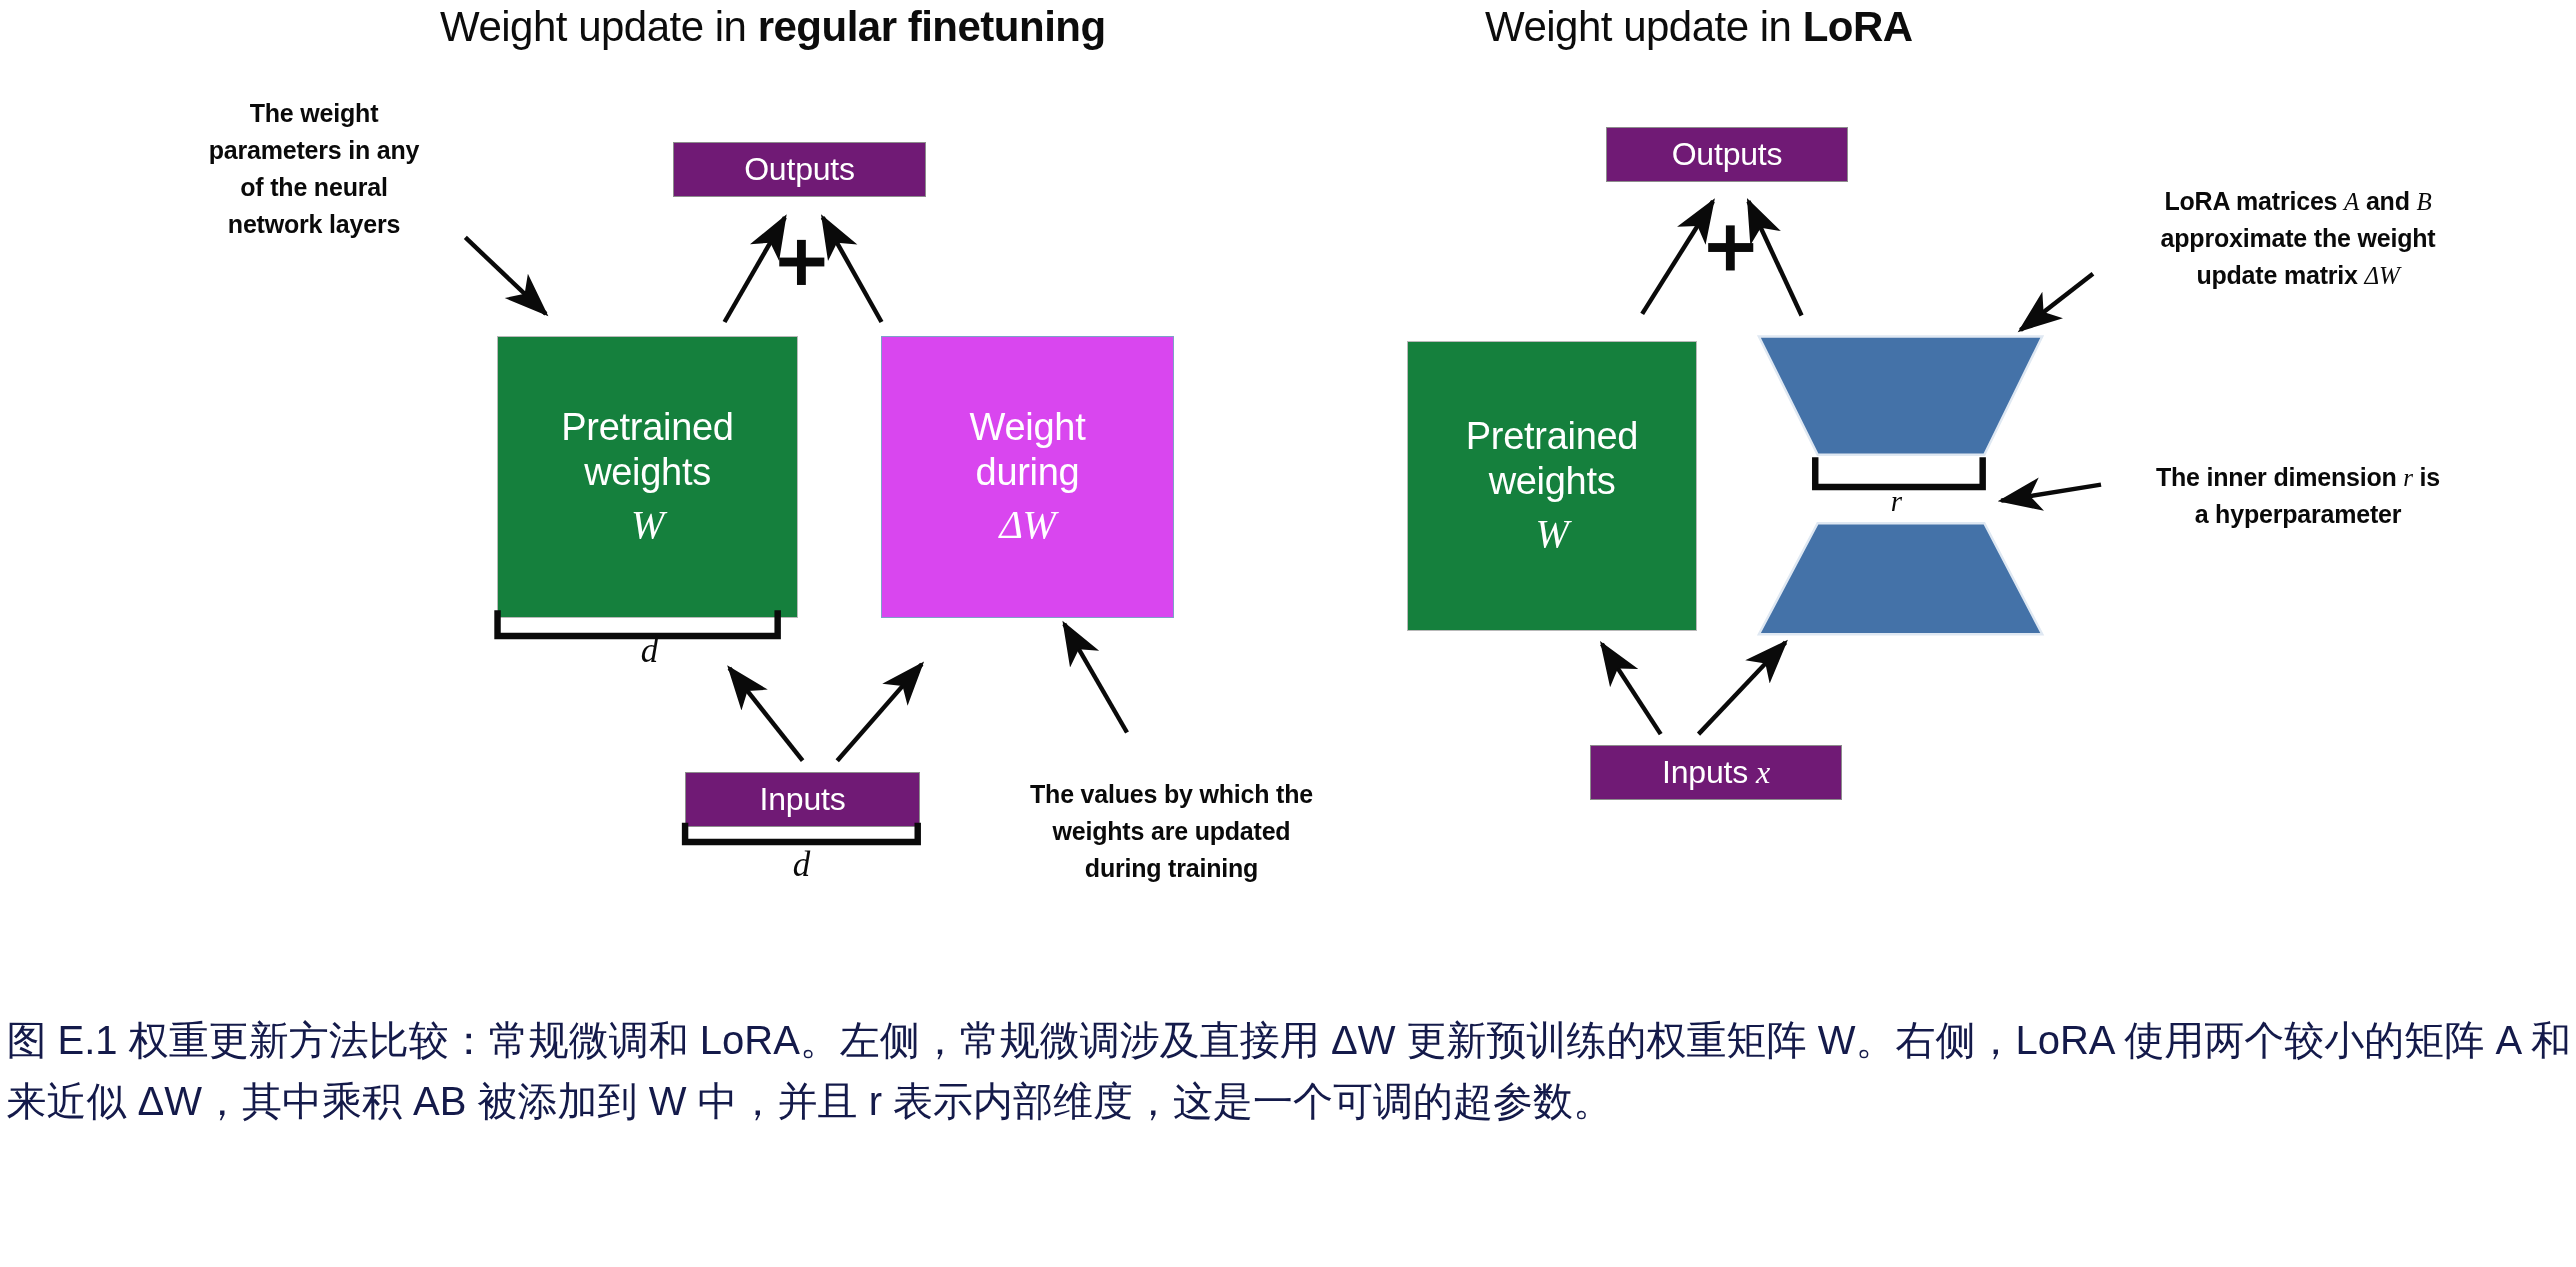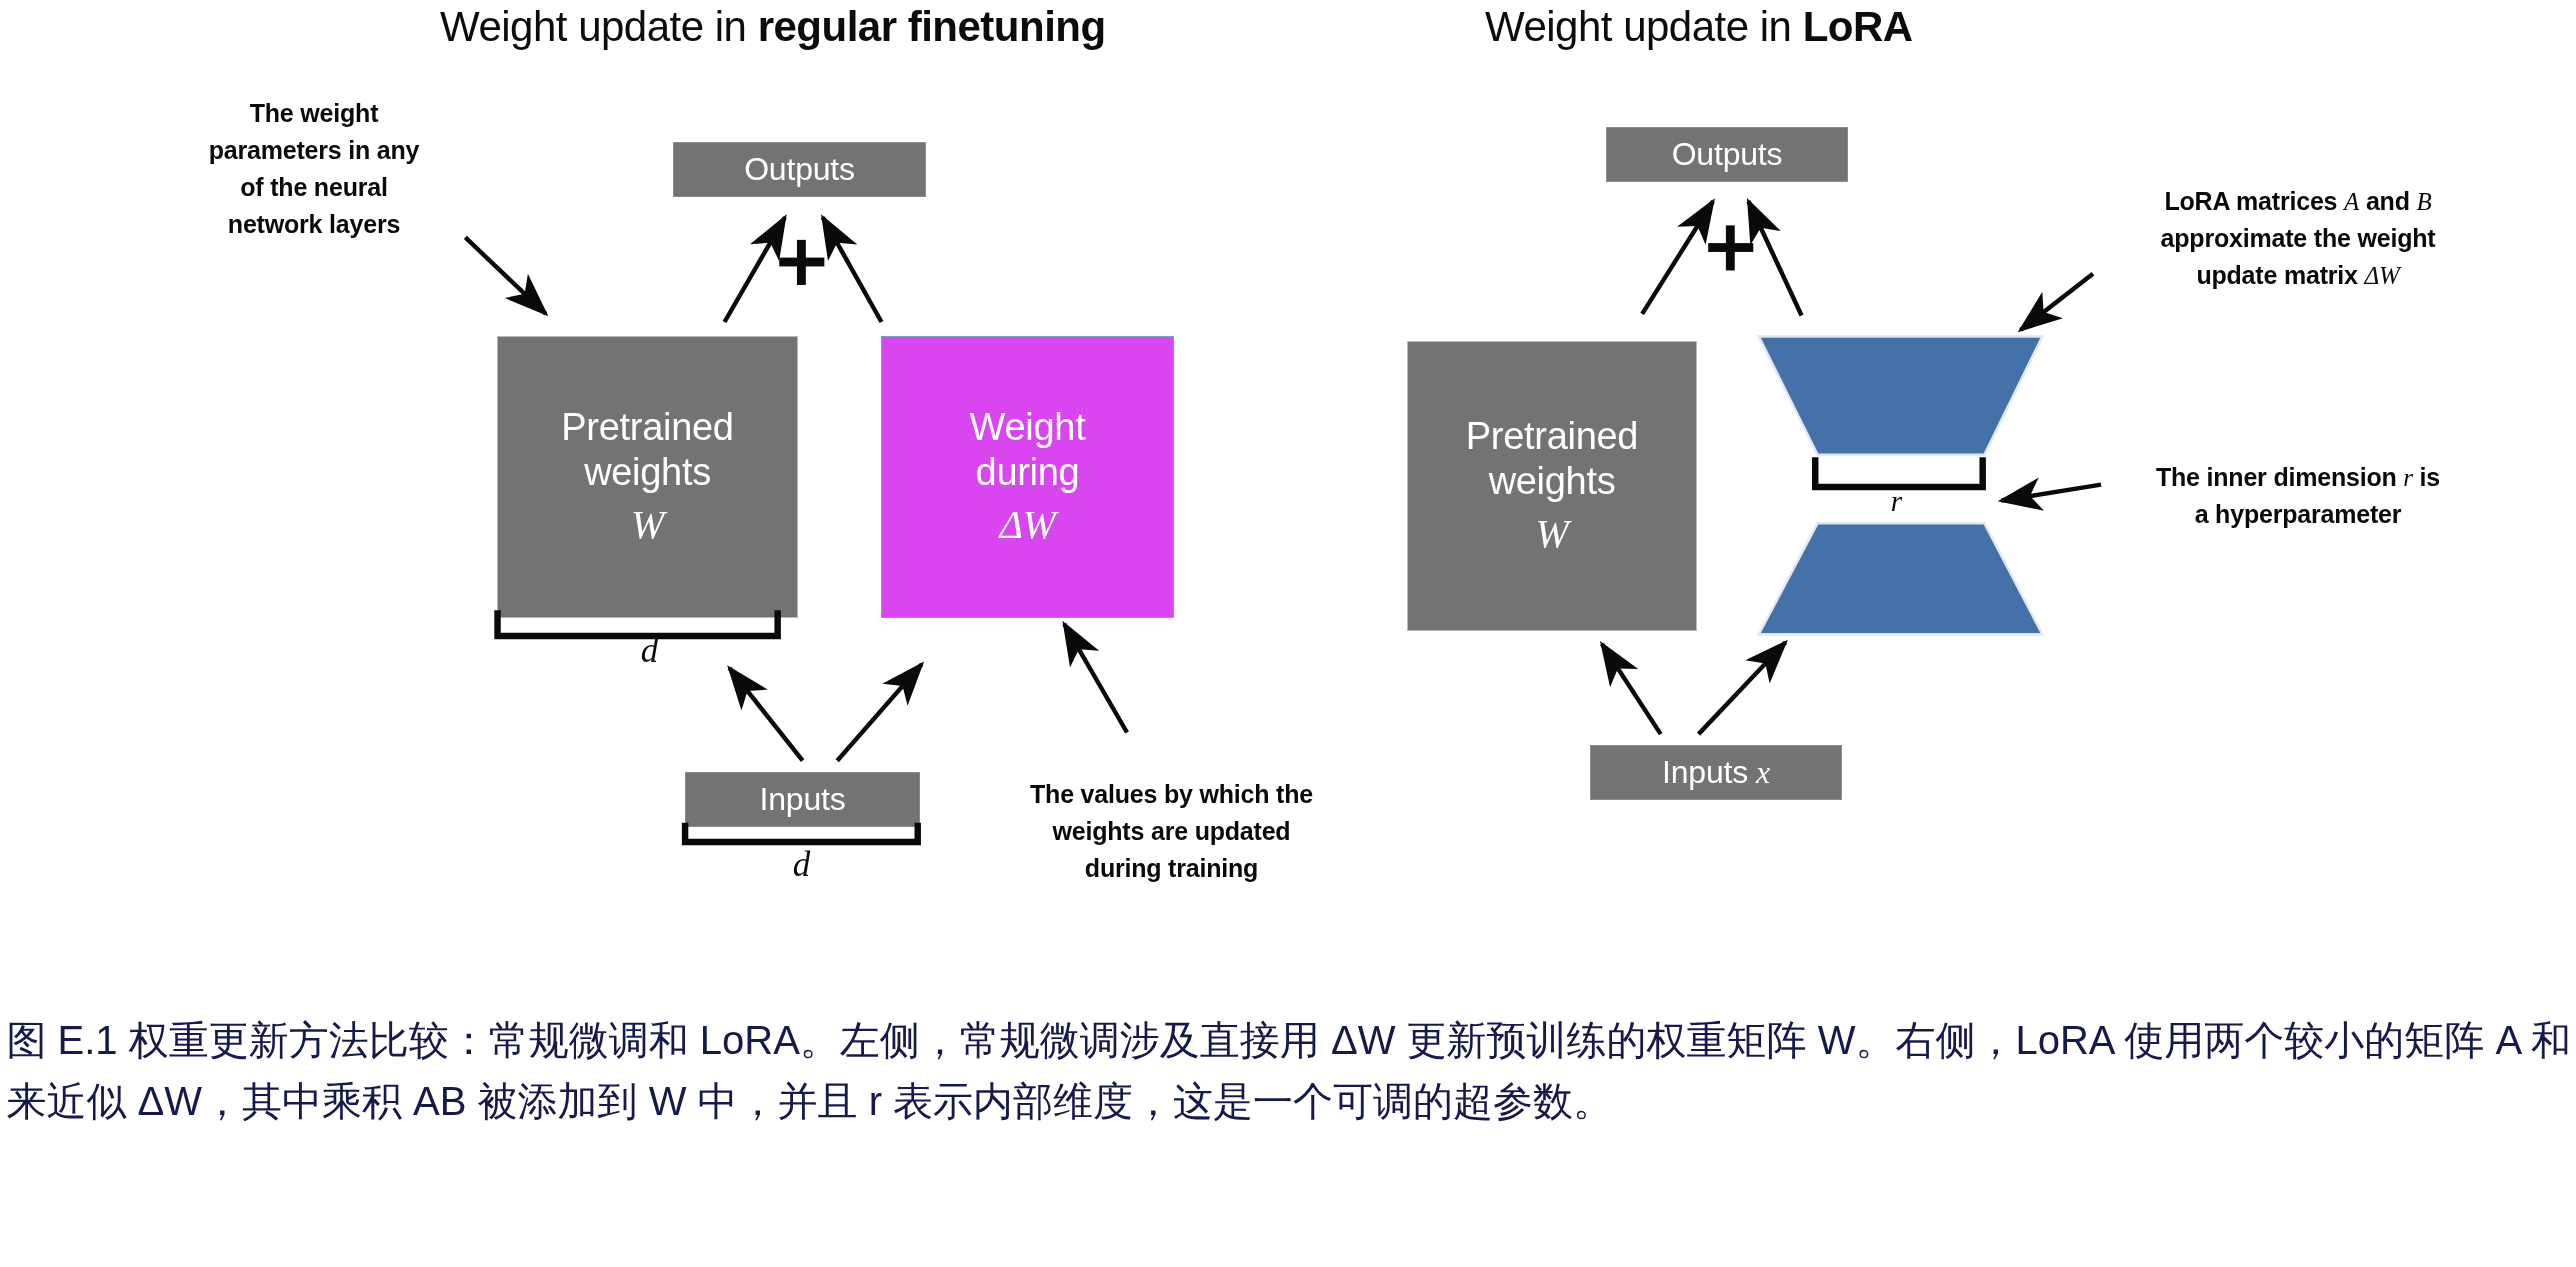--- a/index.html
+++ b/index.html
@@ -17,28 +17,28 @@
 
   .annot{
     position:absolute;font-size:25px;font-weight:700;color:#0a0a0a;
     text-align:center;line-height:1.48;letter-spacing:-0.2px;
   }
   .annot i, .mathit{font-family:"Liberation Serif","DejaVu Serif",serif;
     font-style:italic;font-weight:400;}
 
   
   .blackbox{
-    position:absolute;background:#737373;border:0.8px solid #8d8d8d;
+    position:absolute;background:#701a75;border:0.8px solid #8d8d8d;
     color:#ffffff;display:flex;align-items:center;justify-content:center;
     font-size:32px;font-weight:400;letter-spacing:-0.2px;
   }
   .blackbox .mathit{font-size:32px;color:#fff;margin-left:8px;}
 
   .graybox{
-    position:absolute;background:#737373;border:0.8px solid #b9b9b9;
+    position:absolute;background:#15803d;border:0.8px solid #b9b9b9;
     color:#ffffff;display:flex;flex-direction:column;align-items:center;
     justify-content:center;font-size:38px;line-height:1.18;letter-spacing:-0.3px;
   }
   .bluebox{
     position:absolute;background:#d946ef;border:0.8px solid #7ea0c8;
     color:#ffffff;display:flex;flex-direction:column;align-items:center;
     justify-content:center;font-size:38px;line-height:1.18;letter-spacing:-0.3px;
   }
   .graybox .sym,.bluebox .sym{
     font-family:"Liberation Serif","DejaVu Serif",serif;font-style:italic;

